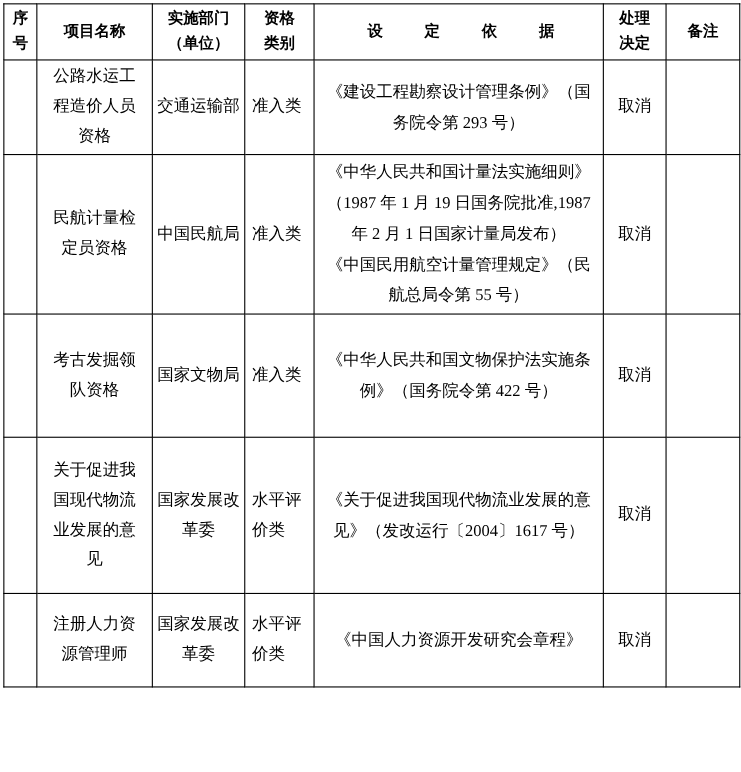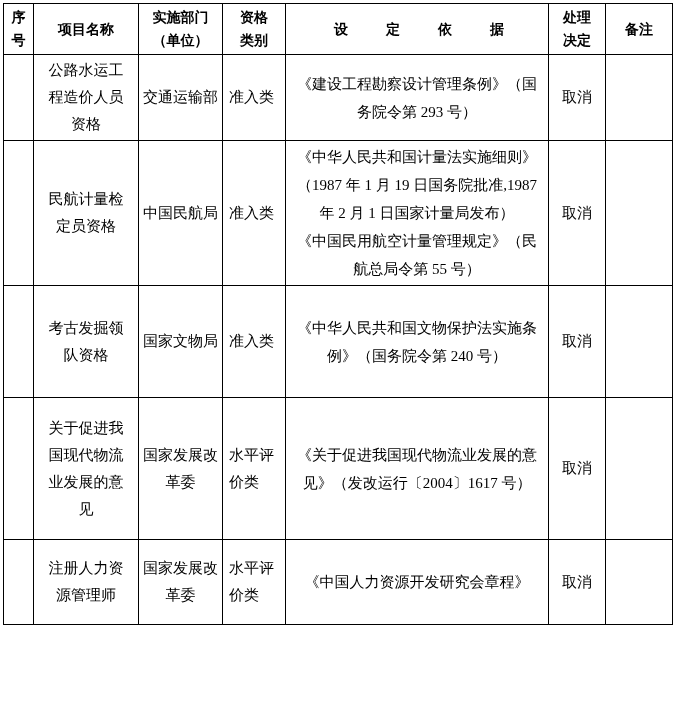--- a/index.html
+++ b/index.html
@@ -102,21 +102,21 @@
     <td class="c-basis">《中华人民共和国计量法实施细则》（1987 年 1 月 19 日国务院批准,1987 年 2 月 1 日国家计量局发布）
 《中国民用航空计量管理规定》（民航总局令第 55 号）</td>
     <td class="c-dec">取消</td>
     <td class="c-rem"></td>
   </tr>
         <tr>
     <td class="c-seq"></td>
     <td class="c-name">考古发掘领队资格</td>
     <td class="c-dept">国家文物局</td>
     <td class="c-cat">准入类</td>
-    <td class="c-basis">《中华人民共和国文物保护法实施条例》（国务院令第 240 号）</td>
+    <td class="c-basis">《中华人民共和国文物保护法实施条例》（国务院令第 422 号）</td>
     <td class="c-dec">取消</td>
     <td class="c-rem"></td>
   </tr>
         <tr>
     <td class="c-seq"></td>
     <td class="c-name">关于促进我国现代物流业发展的意见</td>
     <td class="c-dept">国家发展改革委</td>
     <td class="c-cat">水平评价类</td>
     <td class="c-basis">《关于促进我国现代物流业发展的意见》（发改运行〔2004〕1617 号）</td>
     <td class="c-dec">取消</td>

